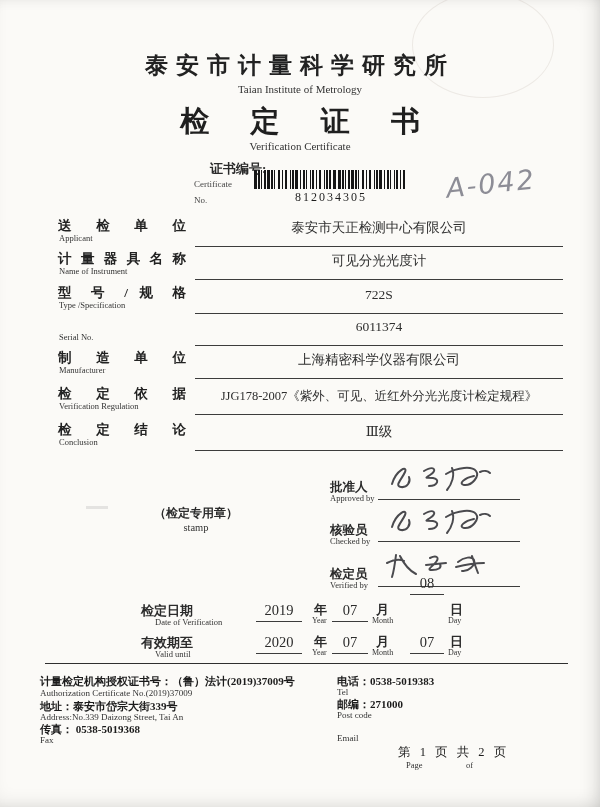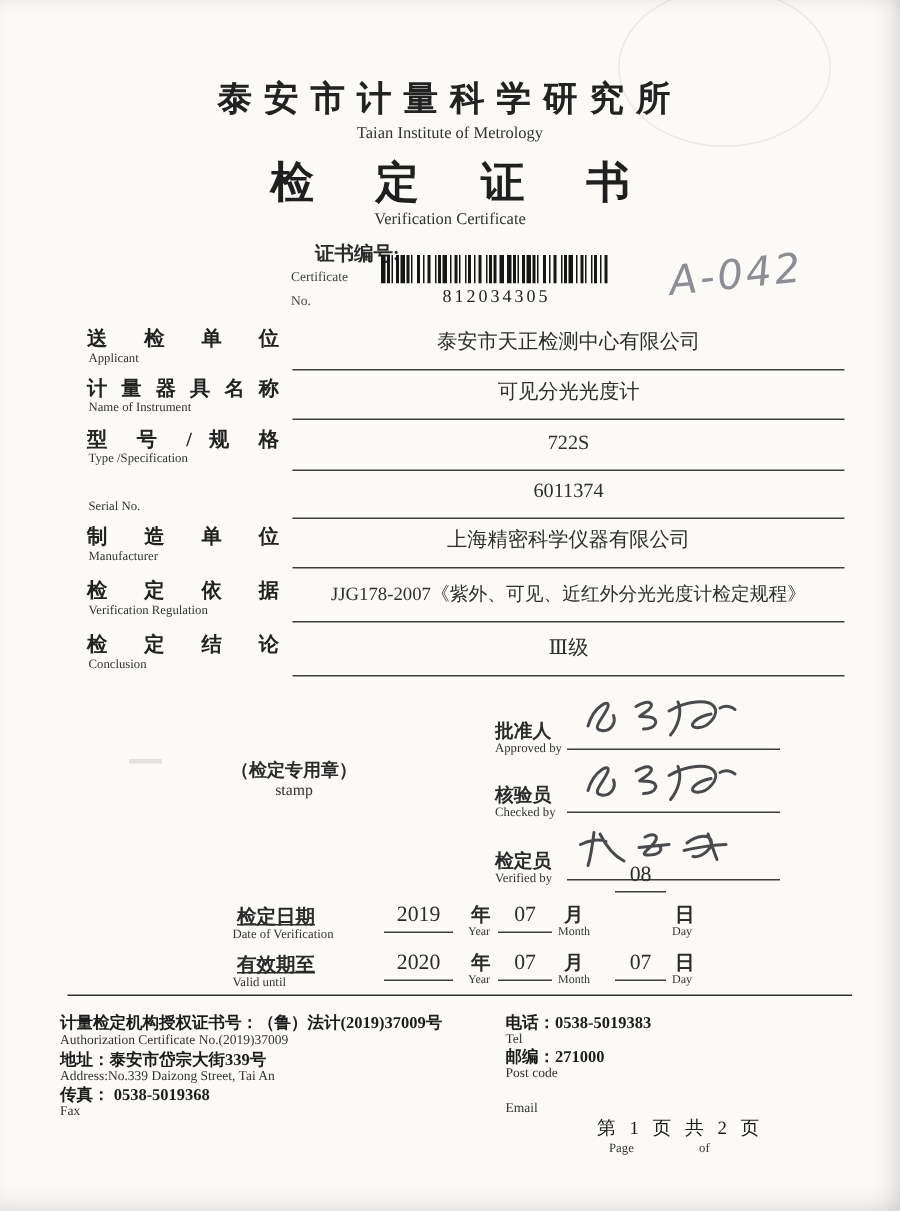--- a/index.html
+++ b/index.html
@@ -40,21 +40,21 @@
   
   .stampnote-zh{left:150px;top:505px;width:92px;text-align:center;font-size:12px;font-weight:bold;}
   .stampnote-en{left:150px;top:522px;width:92px;text-align:center;font-size:10.5px;color:#333;}
   
   .sig-zh{font-size:12.5px;font-weight:bold;left:330px;}
   .sig-en{font-size:8.5px;color:#333;left:330px;}
   .sig-line{left:378px;width:142px;border-bottom:1.3px solid #3c3c3c;height:1px;}
   .sig-svg{left:384px;width:126px;height:36px;}
   .sig-svg path{fill:none;stroke:#4a4a4e;stroke-width:2;stroke-linecap:round;stroke-linejoin:round;}
   
-  .d-zh{left:158px;font-size:13px;font-weight:bold;text-decoration:underline;}
+  .d-zh{left:141px;font-size:13px;font-weight:bold;}
   .d-en{left:155px;font-size:8.5px;color:#333;white-space:nowrap;}
   .d-num{width:46px;text-align:center;font-size:14.5px;border-bottom:1.3px solid #3c3c3c;padding-bottom:2px;}
   .d-unit-zh{font-size:13px;font-weight:bold;}
   .d-unit-en{font-size:8px;color:#333;}
   
   .sep{left:45px;top:663px;width:523px;height:0;border-top:1.6px solid #2f2f2f;}
   .ft-zh{font-size:11px;font-weight:600;color:#1c1c1c;white-space:nowrap;}
   .ft-en{font-size:9px;color:#333;white-space:nowrap;text-align:right;}
   .pg-zh{left:398px;top:744px;font-size:12.5px;letter-spacing:3px;color:#1c1c1c;}
   .pg-en1{left:406px;top:760px;font-size:8.5px;color:#333;}

